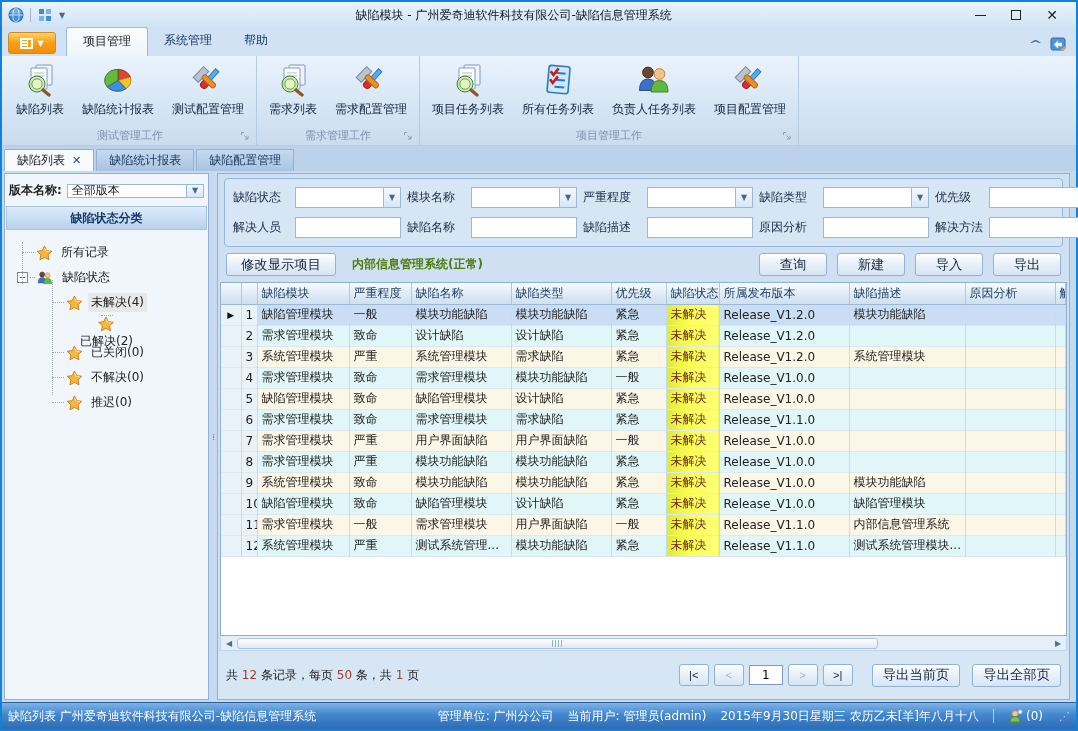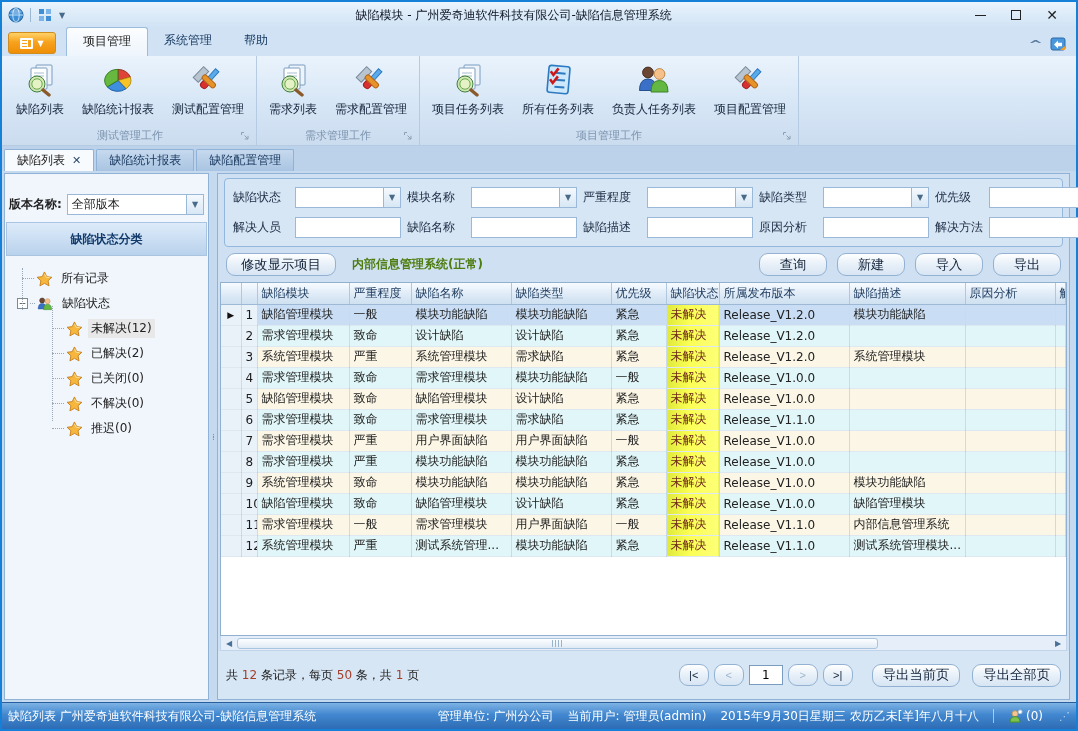--- a/index.html
+++ b/index.html
@@ -51,26 +51,26 @@
   .doc-tabs { height:25px; flex:none; background:#bcd2ea; display:flex; align-items:flex-end; padding:0 0 0 2px; gap:2px; }
   .dtab { height:22px; padding:0 12px; display:flex; align-items:center; gap:7px; color:#17365d;
     background:linear-gradient(#c6d9ee,#a9c4e2); border:1px solid #8fb2d6; border-bottom:none; border-radius:2px 2px 0 0; }
   .dtab.active { background:#f8fbfe; color:#1b1b1b; }
   .dtab .close-x { color:#2a4a6a; font-weight:bold; font-size:11px; }
 
   
   .main { flex:1; display:flex; min-height:0; }
   .sidebar { width:205px; flex:none; margin:2px 0 2px 2px; background:#f0f6fc; border:1px solid #8fb2d6;
     display:flex; flex-direction:column; }
-  .version-row { display:flex; align-items:center; gap:5px; padding:20px 4px 5px; }
+  .version-row { display:flex; align-items:center; gap:5px; padding:8px 4px 5px; }
   .version-row .vlabel { font-weight:bold; white-space:nowrap; }
-  .combo { flex:1; height:21px; background:#fff; border:1px solid #9ab8d8; display:flex; align-items:center; padding-left:4px; overflow:hidden; }
+  .combo { flex:1; height:14px; background:#fff; border:1px solid #9ab8d8; display:flex; align-items:center; padding-left:4px; overflow:hidden; }
   .combo-btn { width:17px; height:100%; margin-left:auto; flex:none; border-left:1px solid #9ab8d8;
     background:linear-gradient(#f4f9fd,#d8e7f5); display:flex; align-items:center; justify-content:center; font-size:8px; color:#4a6a8a; }
-  .tree-header { height:34px; margin:2px 1px; flex:none; background:linear-gradient(#ddebfa,#b9d2ec);
+  .tree-header { height:24px; margin:2px 1px; flex:none; background:linear-gradient(#ddebfa,#b9d2ec);
     border:1px solid #a9c4e0; display:flex; align-items:center; justify-content:center; font-weight:bold; color:#123a6b; }
   .tree { flex:1; position:relative; padding-top:8px; overflow:hidden; }
   .vline { position:absolute; border-left:1px dotted #9aa8b8; }
   .titem { height:25px; display:flex; align-items:center; }
   .stub { border-top:1px dotted #9aa8b8; flex:none; }
   .expander { width:11px; height:11px; flex:none; border:1px solid #808890; background:#fff; font-size:9px;
     line-height:8px; text-align:center; color:#333; margin-right:2px; }
   .ticon { width:18px; height:16px; flex:none; display:inline-flex; margin:0 4px 0 2px; }
   .tlabel { padding:1px 3px; white-space:nowrap; }
   .tlabel.selected { background:#e8e8e8; }
@@ -84,21 +84,21 @@
     padding:8px 8px 8px 8px; display:grid;
     grid-template-columns:62px 112px 64px 112px 64px 112px 64px 112px 54px 1fr;
     row-gap:9px; align-items:center; }
   .flabel { color:#1c2c44; white-space:nowrap; }
   .fld { height:21px; width:106px; background:#fff; border:1px solid #9ab8d8; display:flex; align-items:center; }
   .fld.wide { width:100%; }
   .fld input { flex:1; min-width:0; height:100%; border:none; outline:none; background:transparent; font:inherit; padding:0 3px; }
 
   
   .action-row { height:35px; flex:none; display:flex; align-items:center; gap:8px; padding:0 8px; }
-  .btn { height:23px; padding:0 14px; border:1px solid #93b2d3; border-radius:9px; color:#13233a;
+  .btn { height:23px; padding:0 14px; border:1px solid #93b2d3; border-radius:3px; color:#13233a;
     background:linear-gradient(#ffffff,#e9f1f9 45%,#d7e5f3); display:inline-flex; align-items:center; justify-content:center; white-space:nowrap; }
   .sys-title { font-weight:bold; margin-left:8px; color:#4d7c0f; }
   .action-spacer { flex:1; }
   .action-btn { width:68px; padding:0; }
 
   
   .grid-area { flex:1; min-height:0; margin:0 2px; border:1px solid #8fb0d0; background:#fff; overflow:hidden; }
   table.grid { border-collapse:collapse; table-layout:fixed; width:100%; }
   table.grid th { height:21px; font-weight:normal; text-align:left; padding:0 4px; color:#1c3a5e;
     background:linear-gradient(#f7fbff,#dce9f6 60%,#cfe0f0); border-right:1px solid #b0c8de; border-bottom:1px solid #9db9d6;
@@ -415,23 +415,23 @@
             <span class="tlabel">缺陷状态</span>
           </div>
           <div class="titem" style="padding-left: 47px;">
             <span class="stub" style="width: 12px;"></span>
             <span class="ticon">
               <svg viewBox="0 0 18 17">
                 <path d="M9 1 l2.4 5 5.4.7 -4 3.7 1 5.4 -4.8 -2.7 -4.8 2.7 1 -5.4 -4 -3.7 5.4 -.7 z" fill="#f6b73c" stroke="#c87f1a"></path>
                 <path d="M9 3 l1.7 3.6 3.9.5" fill="none" stroke="#fde29a"></path>
               </svg>
             </span>
-            <span class="tlabel selected">未解决(12)</span>
-          </div>
-          <div class="titem" style="padding-left: 47px;">
+            <span class="tlabel selected">未解决(4)</span>
+          </div>
+          <div class="titem" style=" flex-direction: column;">
             <span class="stub" style="width: 12px;"></span>
             <span class="ticon">
               <svg viewBox="0 0 18 17">
                 <path d="M9 1 l2.4 5 5.4.7 -4 3.7 1 5.4 -4.8 -2.7 -4.8 2.7 1 -5.4 -4 -3.7 5.4 -.7 z" fill="#f6b73c" stroke="#c87f1a"></path>
                 <path d="M9 3 l1.7 3.6 3.9.5" fill="none" stroke="#fde29a"></path>
               </svg>
             </span>
             <span class="tlabel">已解决(2)</span>
           </div>
           <div class="titem" style="padding-left: 47px;">

